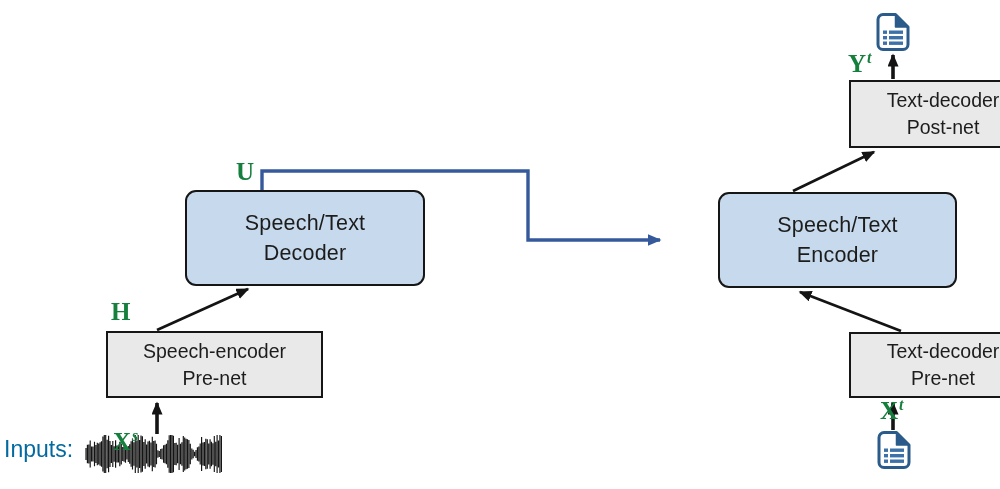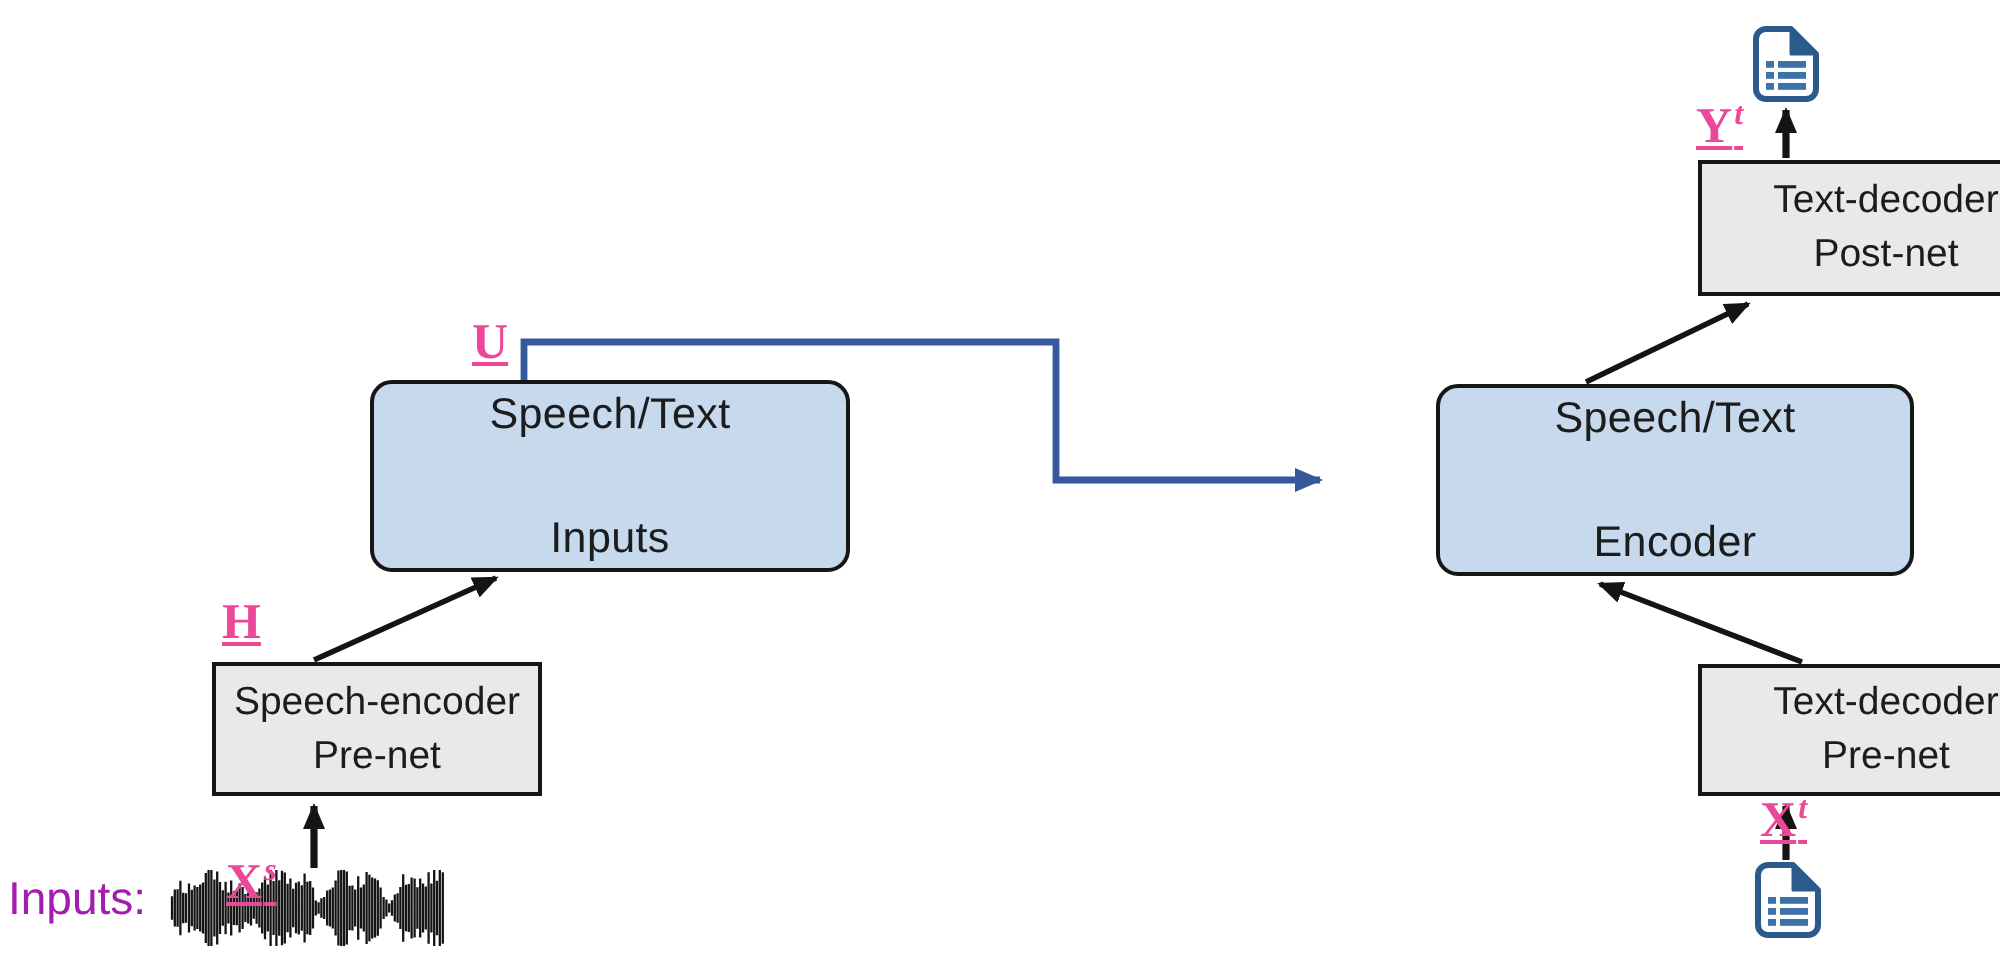--- a/index.html
+++ b/index.html
@@ -7,35 +7,35 @@
     position:relative;width:1000px;height:489px;background:#ffffff;overflow:hidden;
     font-family:"Liberation Sans", sans-serif;color:#1c1c1c;
   }
   .overlay{position:absolute;left:0;top:0;width:1000px;height:489px;pointer-events:none;}
   .node{
     position:absolute;box-sizing:border-box;display:flex;flex-direction:column;
     align-items:center;justify-content:center;text-align:center;margin-left:44px;
   }
   .node-blue{
     background:var(--node-blue);border:2.4px solid var(--border-color);
-    border-radius:11px;font-size:21.5px;line-height:30px;letter-spacing:0.2px;justify-content:space-between;
+    border-radius:11px;font-size:21.5px;line-height:30px;letter-spacing:0.2px;
   }
   .node-gray{
     background:var(--node-gray);border:2.2px solid var(--border-color);
     font-size:19.5px;line-height:27px;
   }
   .mlabel{
     position:absolute;font-family:"Liberation Serif", serif;font-weight:bold;
-    font-size:25px;color:#ec4899;white-space:nowrap;text-decoration:underline;
+    font-size:25px;color:#15803d;white-space:nowrap;
   }
   .mlabel sup{
     font-style:italic;font-weight:bold;font-size:16px;line-height:0;
     vertical-align:super;margin-left:1px;font-family:"Liberation Serif", serif;
   }
-  .inputs-label{position:absolute;font-size:23px;color:#a21caf;}
+  .inputs-label{position:absolute;font-size:23px;color:#0369a1;}
   .blue-line{fill:none;stroke:var(--connector-blue);stroke-width:3.4px;}
   .black-arrow{fill:none;stroke:var(--arrow-black);}
   .diag{stroke-width:2.7px;}
   .vert{stroke-width:3.6px;}
   .mk-black{fill:var(--arrow-black);}
   .mk-blue{fill:var(--connector-blue);}
   .wave{stroke:var(--waveform-color);stroke-width:1.15px;fill:none;}
   .doc-body{fill:#ffffff;stroke:var(--doc-icon-blue);stroke-width:3px;stroke-linejoin:round;}
   .doc-fold{fill:var(--doc-icon-blue);stroke:var(--doc-icon-blue);stroke-width:1.5px;stroke-linejoin:round;}
   .doc-line{fill:var(--doc-icon-lines);}
@@ -87,28 +87,28 @@
         <rect class="doc-line" x="7" y="17.5" width="4" height="3.4"></rect>
         <rect class="doc-line" x="13" y="17.5" width="14" height="3.4"></rect>
         <rect class="doc-line" x="7" y="23" width="4" height="3.4"></rect>
         <rect class="doc-line" x="13" y="23" width="14" height="3.4"></rect>
         <rect class="doc-line" x="7" y="28.5" width="4" height="3.4"></rect>
         <rect class="doc-line" x="13" y="28.5" width="14" height="3.4"></rect>
       </g>
     </g>
   </svg>
 
-  <div class="node node-gray" style="left:62px;top:331px;width:165px;height:67px;">
+  <div class="node node-gray" style="left:62px;top:331px;width:217px;height:67px;">
     <span>Speech-encoder</span>
     <span>Pre-net</span>
   </div>
 
   <div class="node node-blue" style="left:141px;top:190px;width:240px;height:96px;">
     <span>Speech/Text</span>
-    <span>Inputs</span>
+    <span>Decoder</span>
   </div>
 
   <div class="node node-blue" style="left:674px;top:192px;width:239px;height:96px;">
     <span>Speech/Text</span>
     <span>Encoder</span>
   </div>
 
   <div class="node node-gray" style="left:805px;top:80px;width:188px;height:68px;">
     <span>Text-decoder</span>
     <span>Post-net</span>

